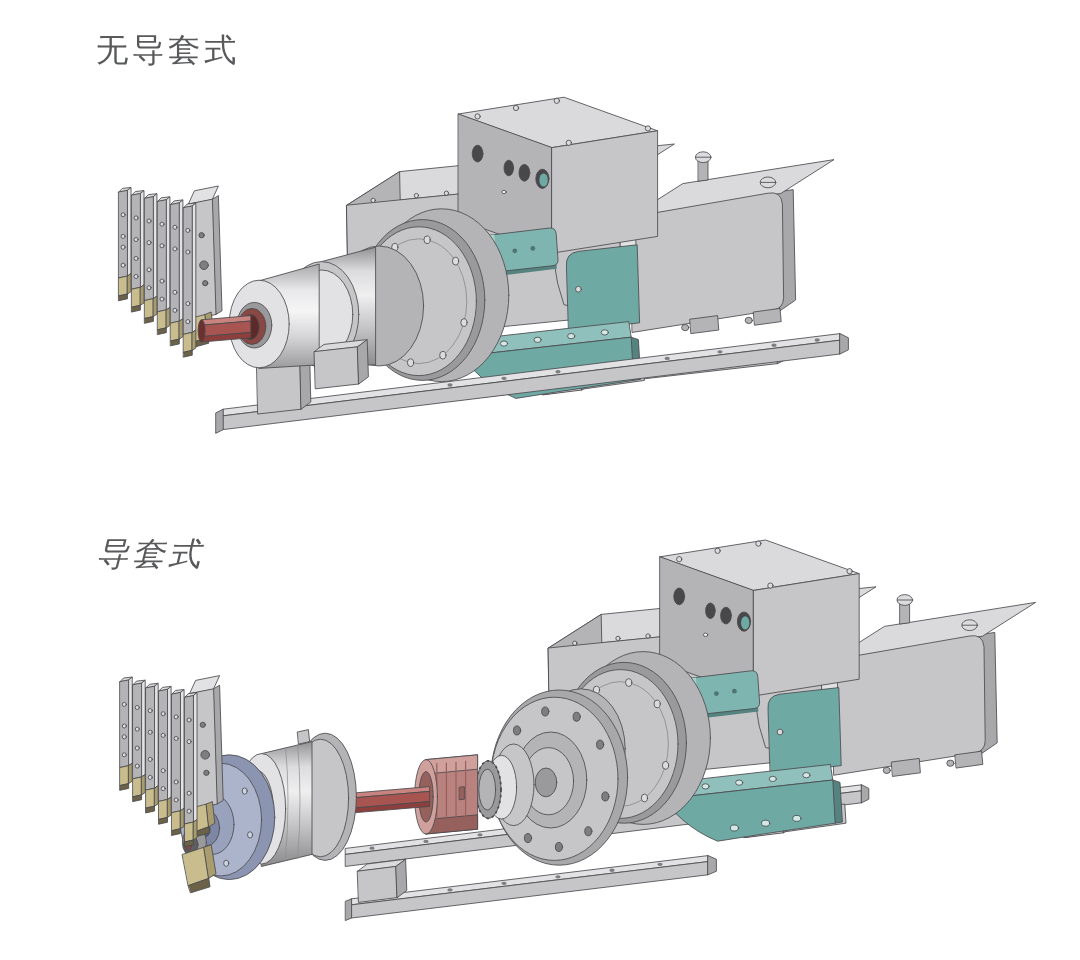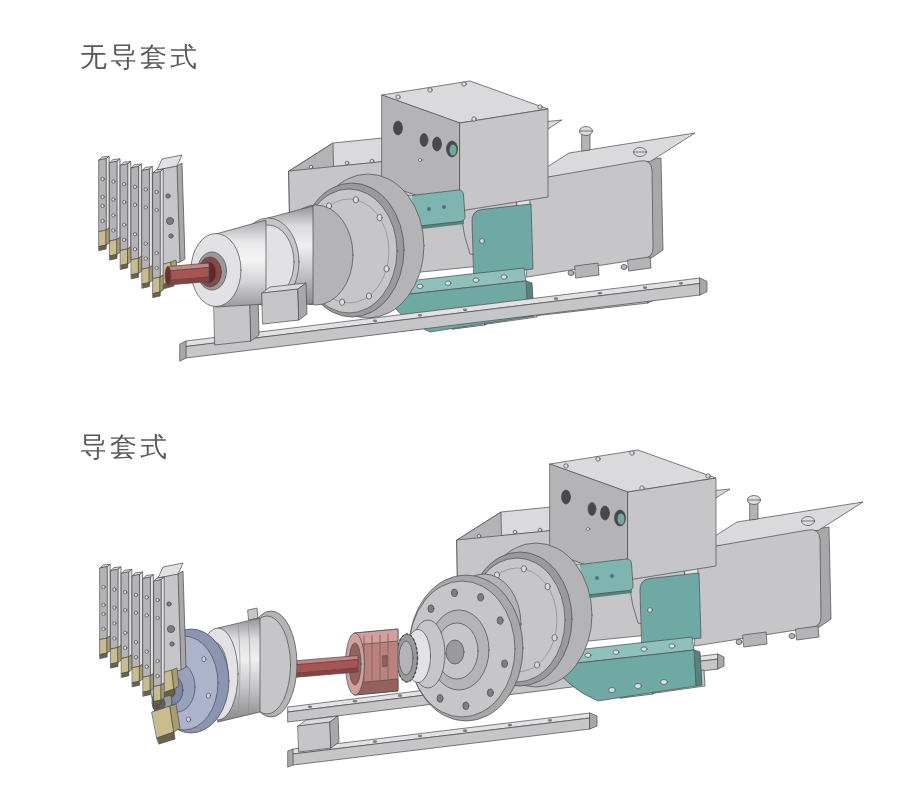--- a/index.html
+++ b/index.html
@@ -1,20 +1,20 @@
 <!DOCTYPE html>
 <html style="--background: #ffffff; --label_text: #58595b; --machine_grey_top: #dadadc; --machine_grey_front: #c6c6c8; --machine_grey_side: #a8a8aa; --outline: #4a4a4e; --base_teal: #6fa9a4; --base_teal_top: #8fc0bb; --bar_red: #a85450; --collar_pink: #b9827e; --bushing_flange_blue: #abb4ca; --tool_tip_khaki: #c9bd8d;"><head>
 <meta charset="utf-8">
 <title>Figure</title>
 <style>
   html,body{margin:0;padding:0;background:#fff;}
   .canvas{position:relative;width:900px;height:800px;background:var(--background,#ffffff);overflow:hidden;font-family:"Liberation Sans",sans-serif;}
   .fig-label{position:absolute;font-size:27px;letter-spacing:3px;color:var(--label_text,#58595b);}
-  #lbl-top{left:80px;top:39px;}
-  #lbl-bottom{left:80px;top:429px;}
+  #lbl-top{left:80px;top:24px;}
+  #lbl-bottom{left:80px;top:444px;font-style:italic;}
   svg{position:absolute;left:0;top:0;}
   .o{stroke:var(--outline,#4a4a4e);stroke-width:.7;stroke-linejoin:round;stroke-linecap:round;}
   .thin{stroke:#8e8e90;stroke-width:.6;fill:none;}
   .fgt{fill:var(--machine_grey_top,#dadadc);}
   .fgf{fill:var(--machine_grey_front,#c6c6c8);}
   .fgs{fill:var(--machine_grey_side,#a8a8aa);}
   .fgl{fill:#e2e2e4;}
   .fgm{fill:#b4b4b6;}
   .fgd{fill:#9a9a9c;}
   .ftl{fill:var(--base_teal,#6fa9a4);}

